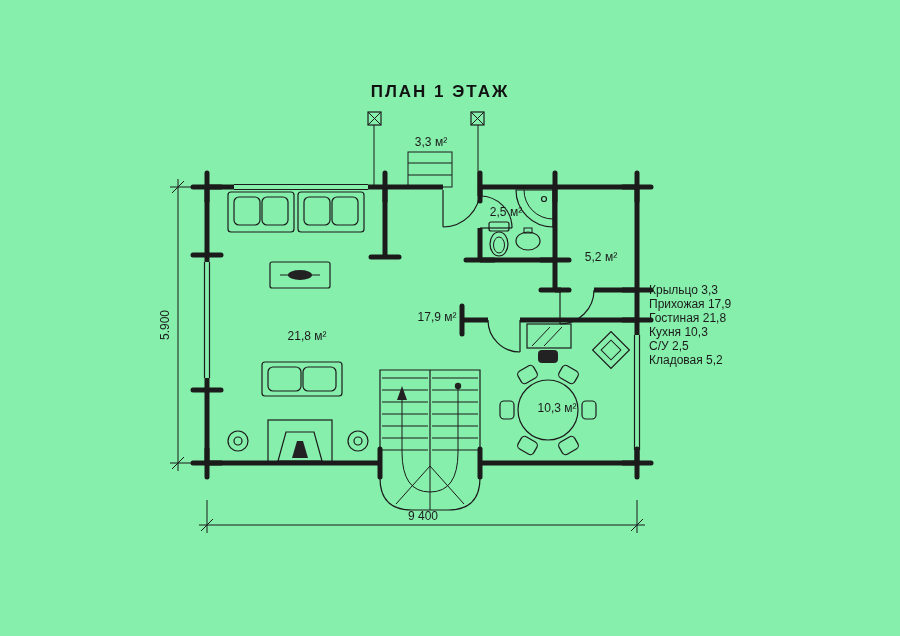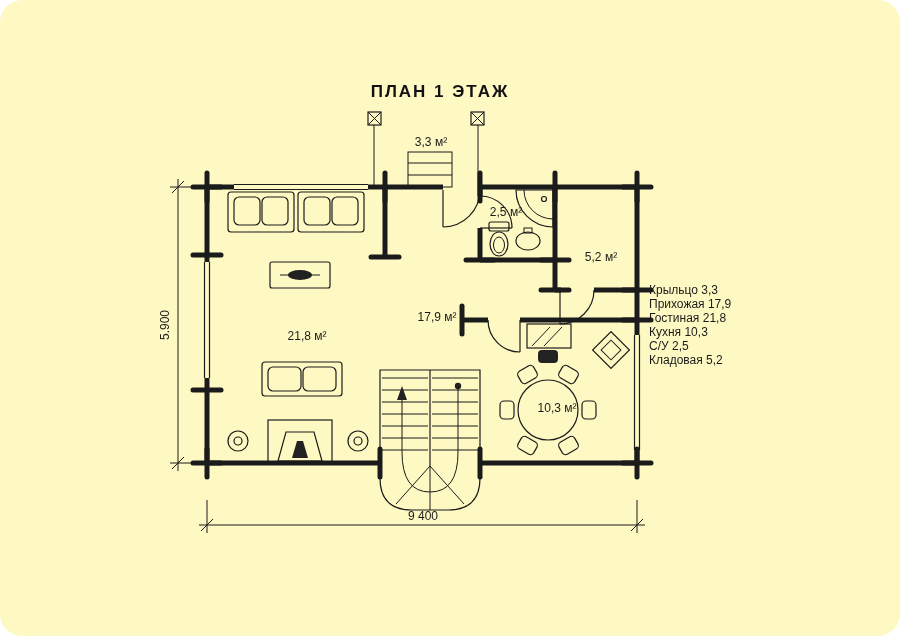--- a/index.html
+++ b/index.html
@@ -1,17 +1,17 @@
 <!DOCTYPE html>
 <html><head>
 <meta charset="utf-8">
 <style>
   html,body{margin:0;padding:0;background:#fff;}
-  .page{position:relative;width:900px;height:636px;background:#fef9c3;overflow:hidden;
-        font-family:"Liberation Sans",sans-serif;border-radius:22px;}
+  .page{position:relative;width:900px;height:636px;background:#86efac;overflow:hidden;
+        font-family:"Liberation Sans",sans-serif;}
   svg{position:absolute;inset:0;}
   .wall{stroke:#1b1b1b;stroke-width:5;fill:none;}
   .marker{stroke:#1b1b1b;stroke-width:5;stroke-linecap:round;fill:none;}
   .thin{stroke:#1b1b1b;stroke-width:1.2;fill:none;}
   .hair{stroke:#1b1b1b;stroke-width:1;fill:none;}
   .winline{stroke:#1b1b1b;stroke-width:1.2;fill:none;}
   .fillink{fill:#222;stroke:none;}
   .lbl{font:12px "Liberation Sans",sans-serif;fill:#1b1b1b;}
   .dim{font:12px "Liberation Sans",sans-serif;fill:#1b1b1b;}
   .ttl{font:bold 17px "Liberation Sans",sans-serif;fill:#111;letter-spacing:2px;}

